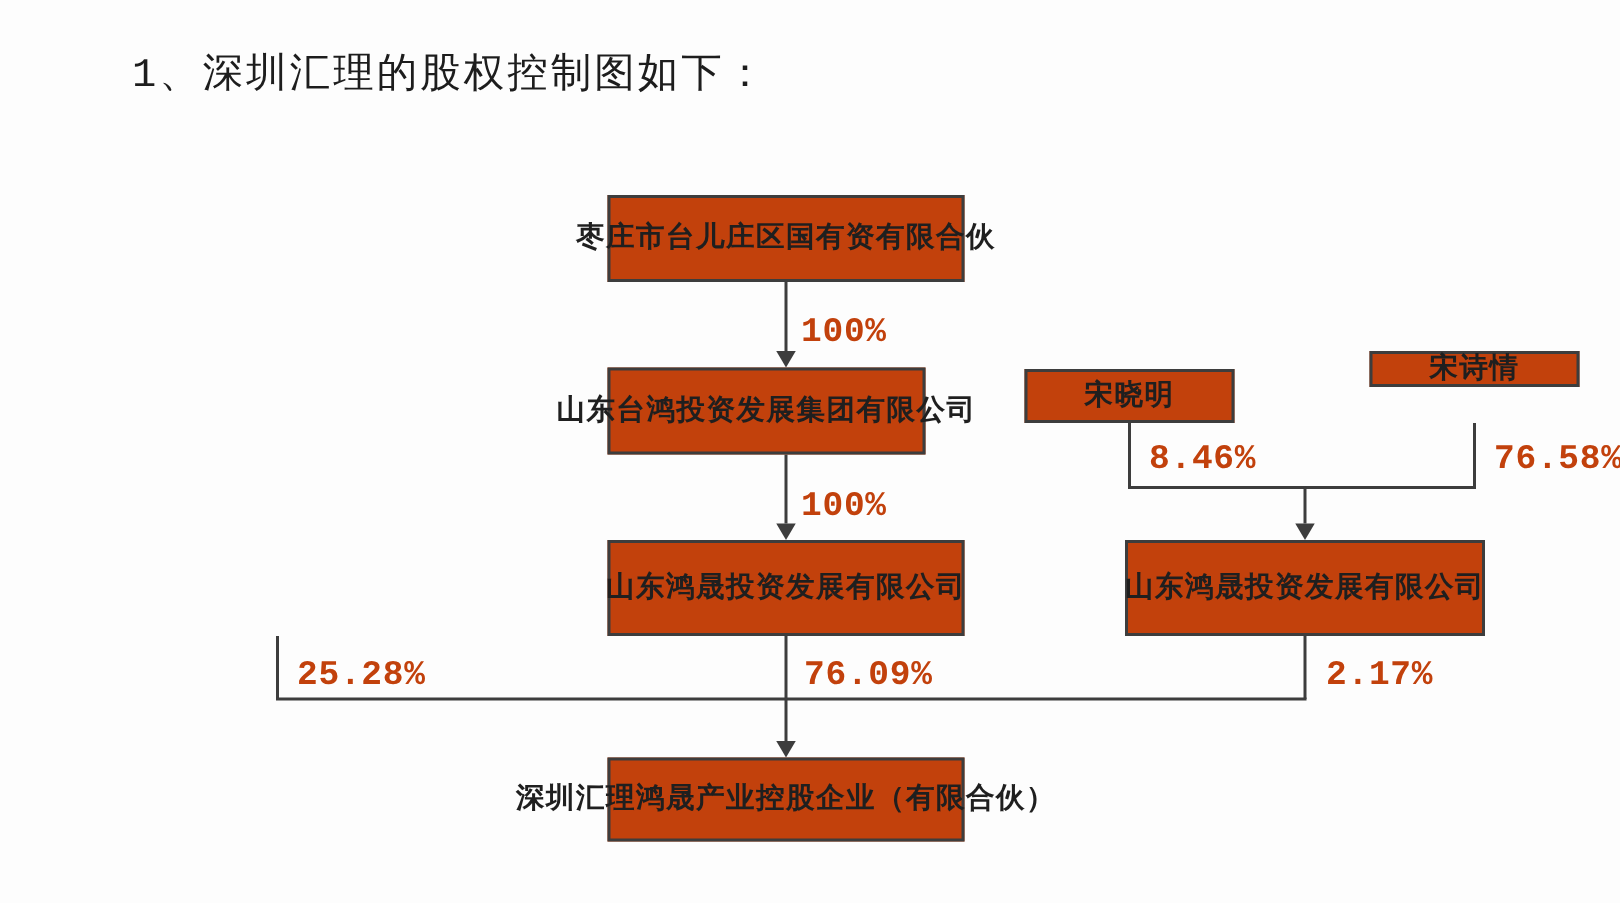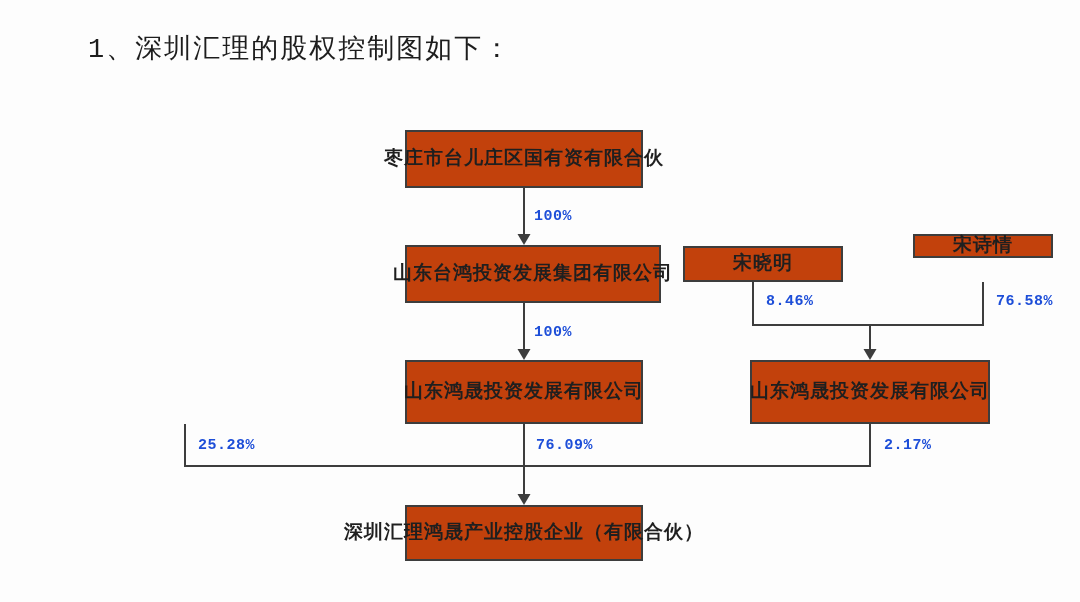--- a/index.html
+++ b/index.html
@@ -51,24 +51,24 @@
   }
   .node-line {
     font-size: 19px;
     line-height: 27px;
     letter-spacing: 1px;
     font-weight: 600;
     white-space: nowrap;
   }
   .pct {
     position: absolute;
-    font-size: 15px;
+    font-size: 23px;
     font-weight: 700;
     letter-spacing: 0.5px;
-    color: #1d4ed8;
+    color: #c2410c;
     white-space: nowrap;
   }
 </style>
 </head>
 <body>
 
 <div class="canvas">
 
   <div class="doc-title">1、深圳汇理的股权控制图如下：</div>
 
@@ -91,26 +91,26 @@
     <path class="edge" d="M184 466 L871 466"></path>
     <path class="edge" d="M524 424 L524 494"></path>
     <polygon class="arrowhead" points="517.5,494 530.5,494 524,505"></polygon>
   </svg>
 
   <div class="node" style="left:405px; top:130px; width:238px; height:58px">
     <div class="node-line">枣庄市台儿庄区国有资</div>
     <div class="node-line">有限合伙</div>
   </div>
 
-  <div class="node" style="left:405px; top:245px; width:256px; height:58px">
+  <div class="node" style="left:405px; top:245px; width:212px; height:58px">
     <div class="node-line">山东台鸿投资发展集团</div>
     <div class="node-line">有限公司</div>
   </div>
 
-  <div class="node" style="left:683px; top:246px; width:160px; height:36px">
+  <div class="node" style="left:683px; top:246px; width:140px; height:36px">
     <div class="node-line">宋晓明</div>
   </div>
 
   <div class="node" style="left:913px; top:234px; width:140px; height:24px">
     <div class="node-line">宋诗情</div>
   </div>
 
 
   <div class="node" style="left:405px; top:360px; width:238px; height:64px">
     <div class="node-line">山东鸿晟投资发展有限</div>

